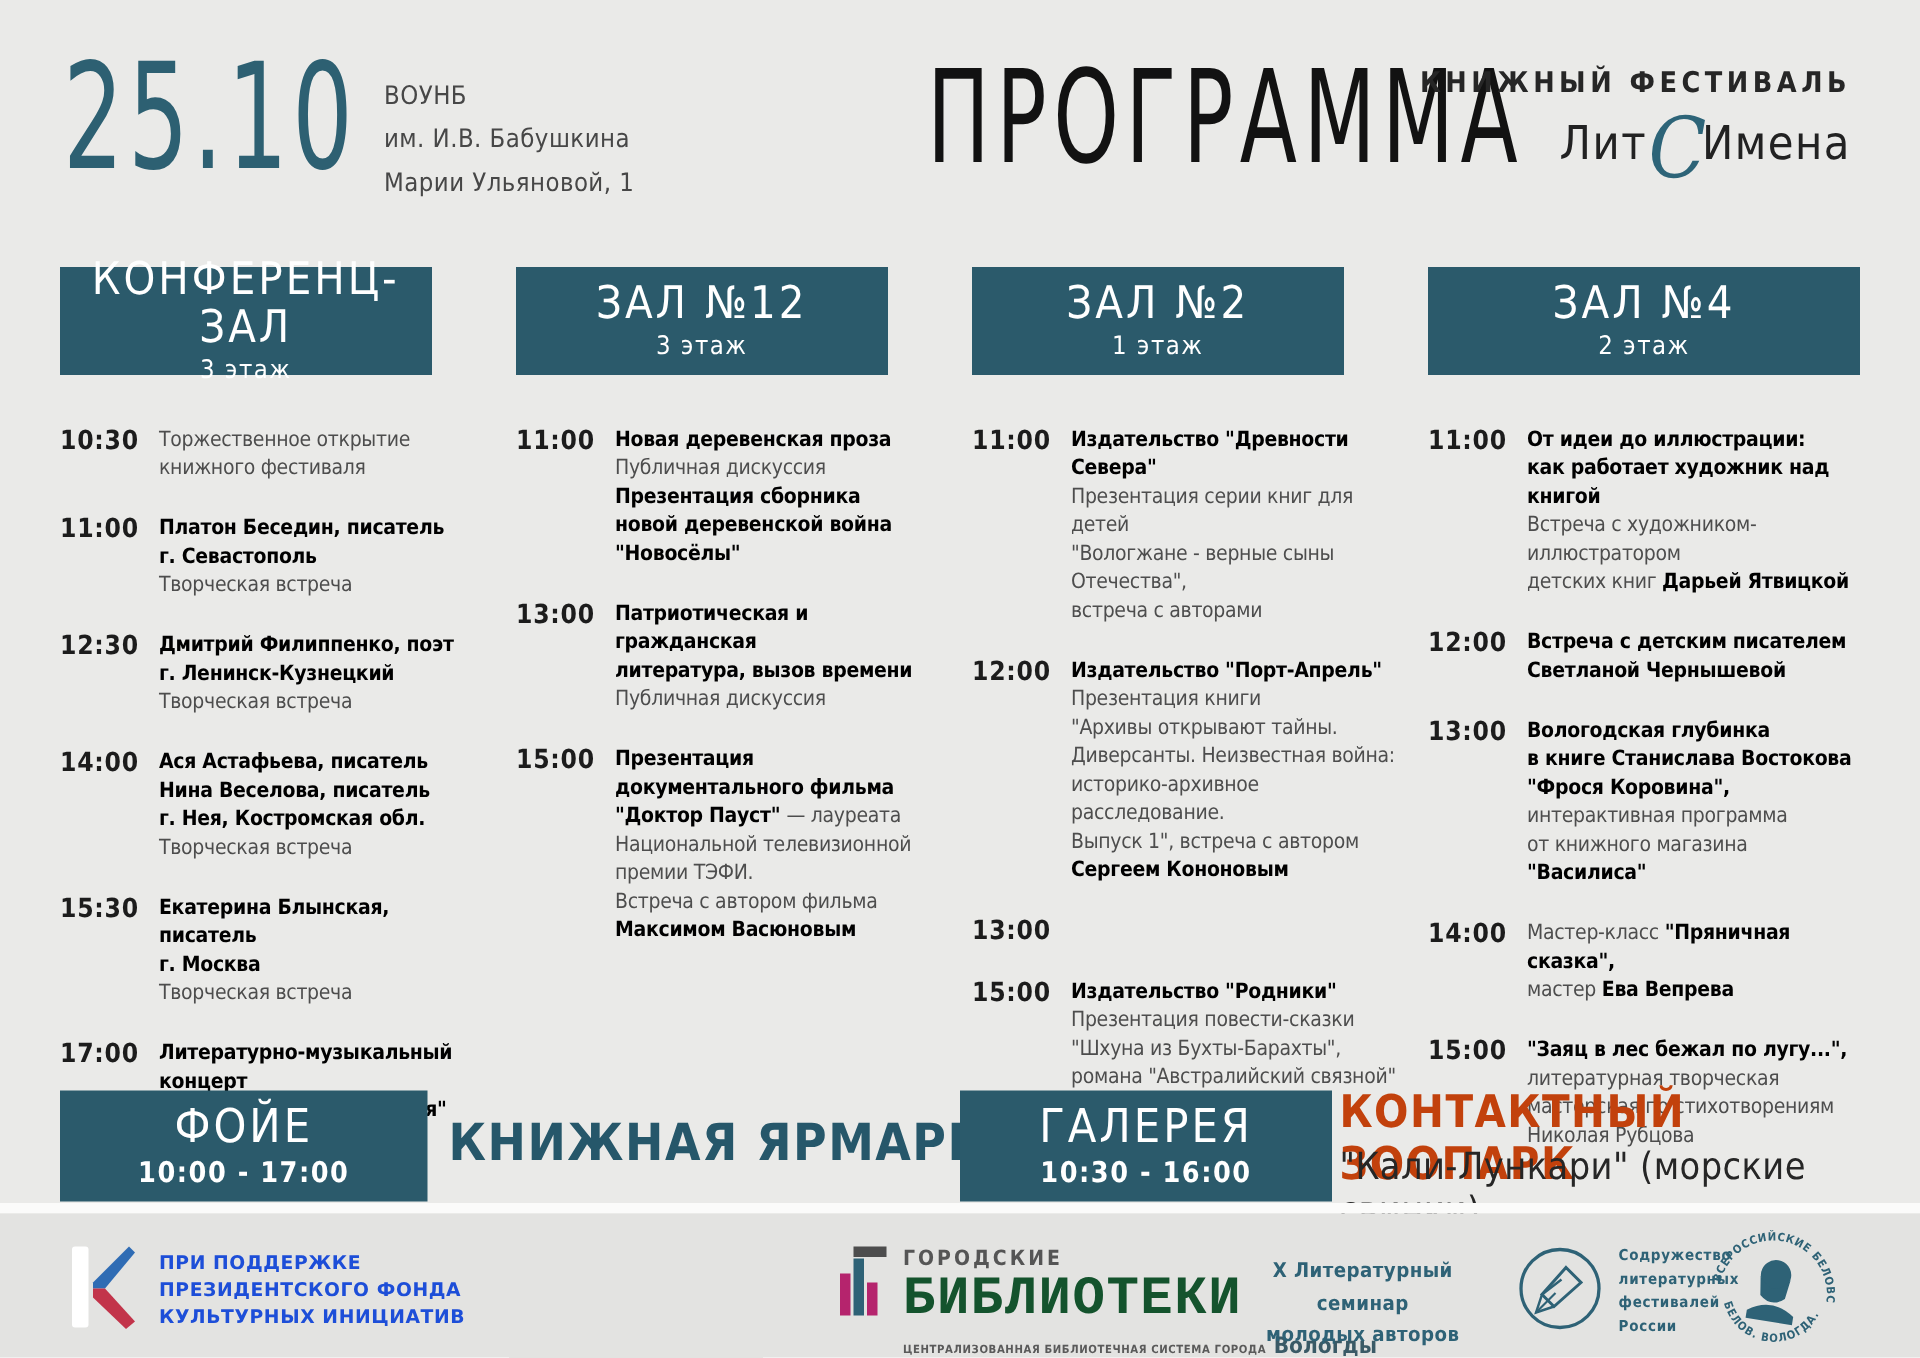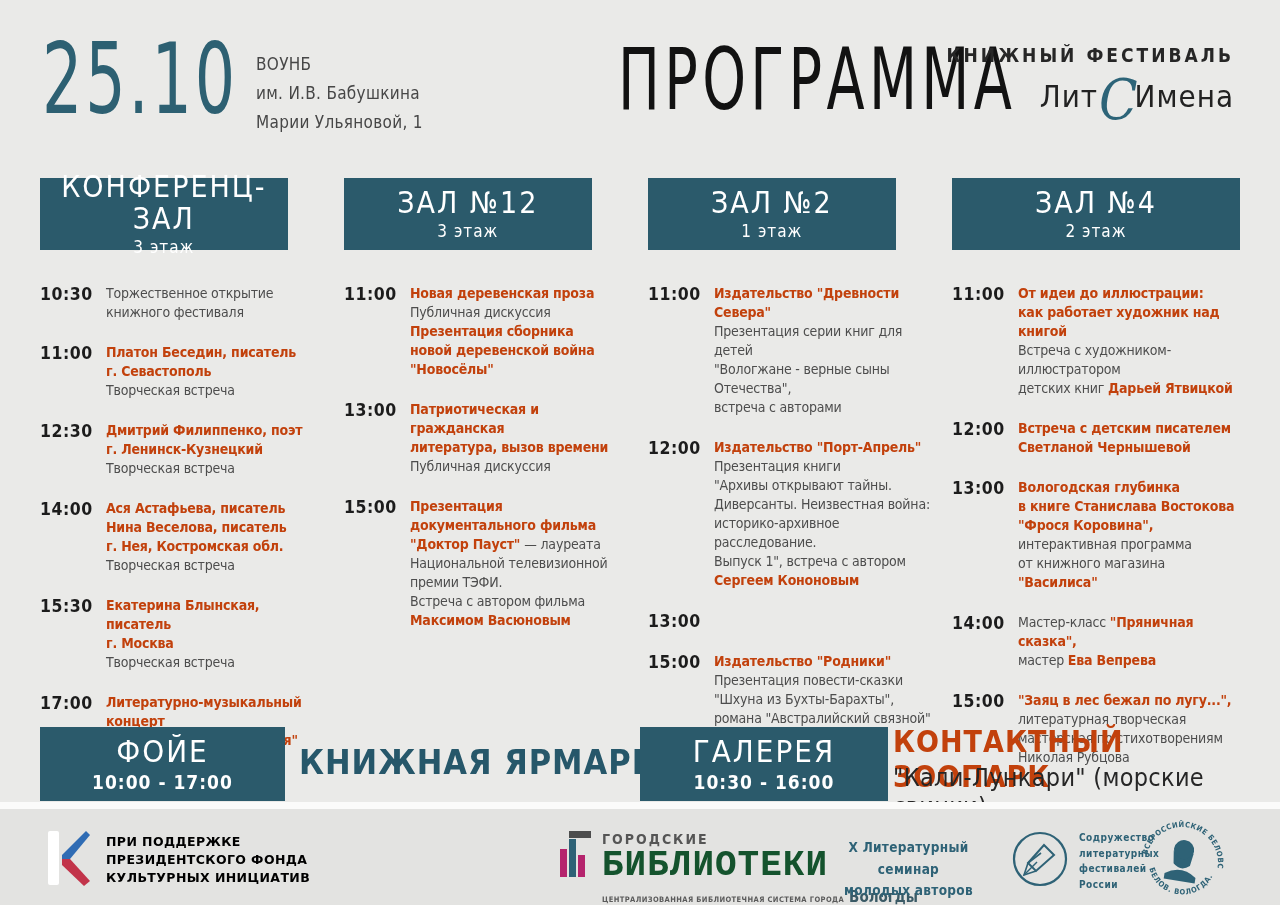--- a/index.html
+++ b/index.html
@@ -42,21 +42,21 @@
     background:#2b5a6b; color:#fff; text-align:center;
     height:72px; display:flex; flex-direction:column; justify-content:center;
     margin-bottom:34px; width:86%;
   }
   .col:nth-child(4) .room-head{width:100%;}
   .room-name{font-size:30px; font-weight:500; letter-spacing:2px; line-height:1.05;}
   .room-floor{font-size:17px; font-weight:400; letter-spacing:1px; margin-top:3px;}
   .event{display:grid; grid-template-columns:56px 1fr; column-gap:10px; margin-bottom:21px;}
   .time{font-size:17.5px; font-weight:700; color:#1c1c1c; letter-spacing:0.5px;}
   .ln{font-size:14px; line-height:19px; letter-spacing:-0.2px;}
-  .ln .b{font-weight:700; color:#c2410c;}
+  .ln .b{font-weight:700; color:#000000;}
   .ln .l{font-weight:400; color:#4d4d4d;}
   
   .venue-box{
     position:absolute; background:#2b5a6b; color:#fff; width:245px; height:74px;
     display:flex; flex-direction:column; justify-content:center; text-align:center;
   }
   .vb-left{left:40px; top:727px;}
   .vb-right{left:640px; top:727px; width:248px;}
   .venue-name{font-size:31px; font-weight:500; letter-spacing:2px; line-height:1.05;}
   .venue-time{font-size:19px; font-weight:600; letter-spacing:1px; margin-top:3px;}
@@ -70,21 +70,21 @@
   }
   .zoo-sub{
     position:absolute; left:893px; top:763px;
     font-size:25px; font-weight:400; color:#262626; letter-spacing:0.3px;
   }
   
   .white-strip{position:absolute; left:0; top:802px; width:1280px; height:7px; background:#fbfbfa;}
   .footer-area{position:absolute; left:0; top:809px; width:1280px; height:96px; background:#e3e3e1;}
   .pfci{position:absolute; left:46px; top:20px; display:flex; align-items:center; gap:14px;}
   .pfci-text{font-family:"DejaVu Sans","Liberation Sans",sans-serif; font-stretch:normal;
-    font-size:12.5px; font-weight:700; color:#000000; line-height:1.45; letter-spacing:0.4px;}
+    font-size:12.5px; font-weight:700; color:#1d4ed8; line-height:1.45; letter-spacing:0.4px;}
   .library{position:absolute; left:560px; top:22px; display:flex; gap:8px;}
   .lib-icon{position:relative; width:34px; height:52px;}
   .lib-icon .bar1{position:absolute; left:0; bottom:6px; width:7px; height:28px; background:#b5246d;}
   .lib-icon .bar2{position:absolute; left:9px; bottom:6px; width:7px; height:38px; background:#2e6276;}
   .lib-icon .bar3{position:absolute; left:18px; bottom:6px; width:7px; height:22px; background:#b5246d;}
   .lib-icon .btop{position:absolute; left:9px; top:0; width:22px; height:7px; background:#4d4d4d;}
   .lib-text .t1{font-size:14px; font-weight:700; color:#555; letter-spacing:2px;}
   .lib-text .t2{font-size:36px; font-weight:700; color:#14532d; letter-spacing:1px; line-height:1.05;font-family:Liberation Mono, monospace;}
   .lib-sub{display:flex; align-items:baseline; gap:5px; margin-top:3px;}
   .lib-sub .s1{font-size:7.5px; font-weight:600; color:#5a5a5a; letter-spacing:0.4px;}

